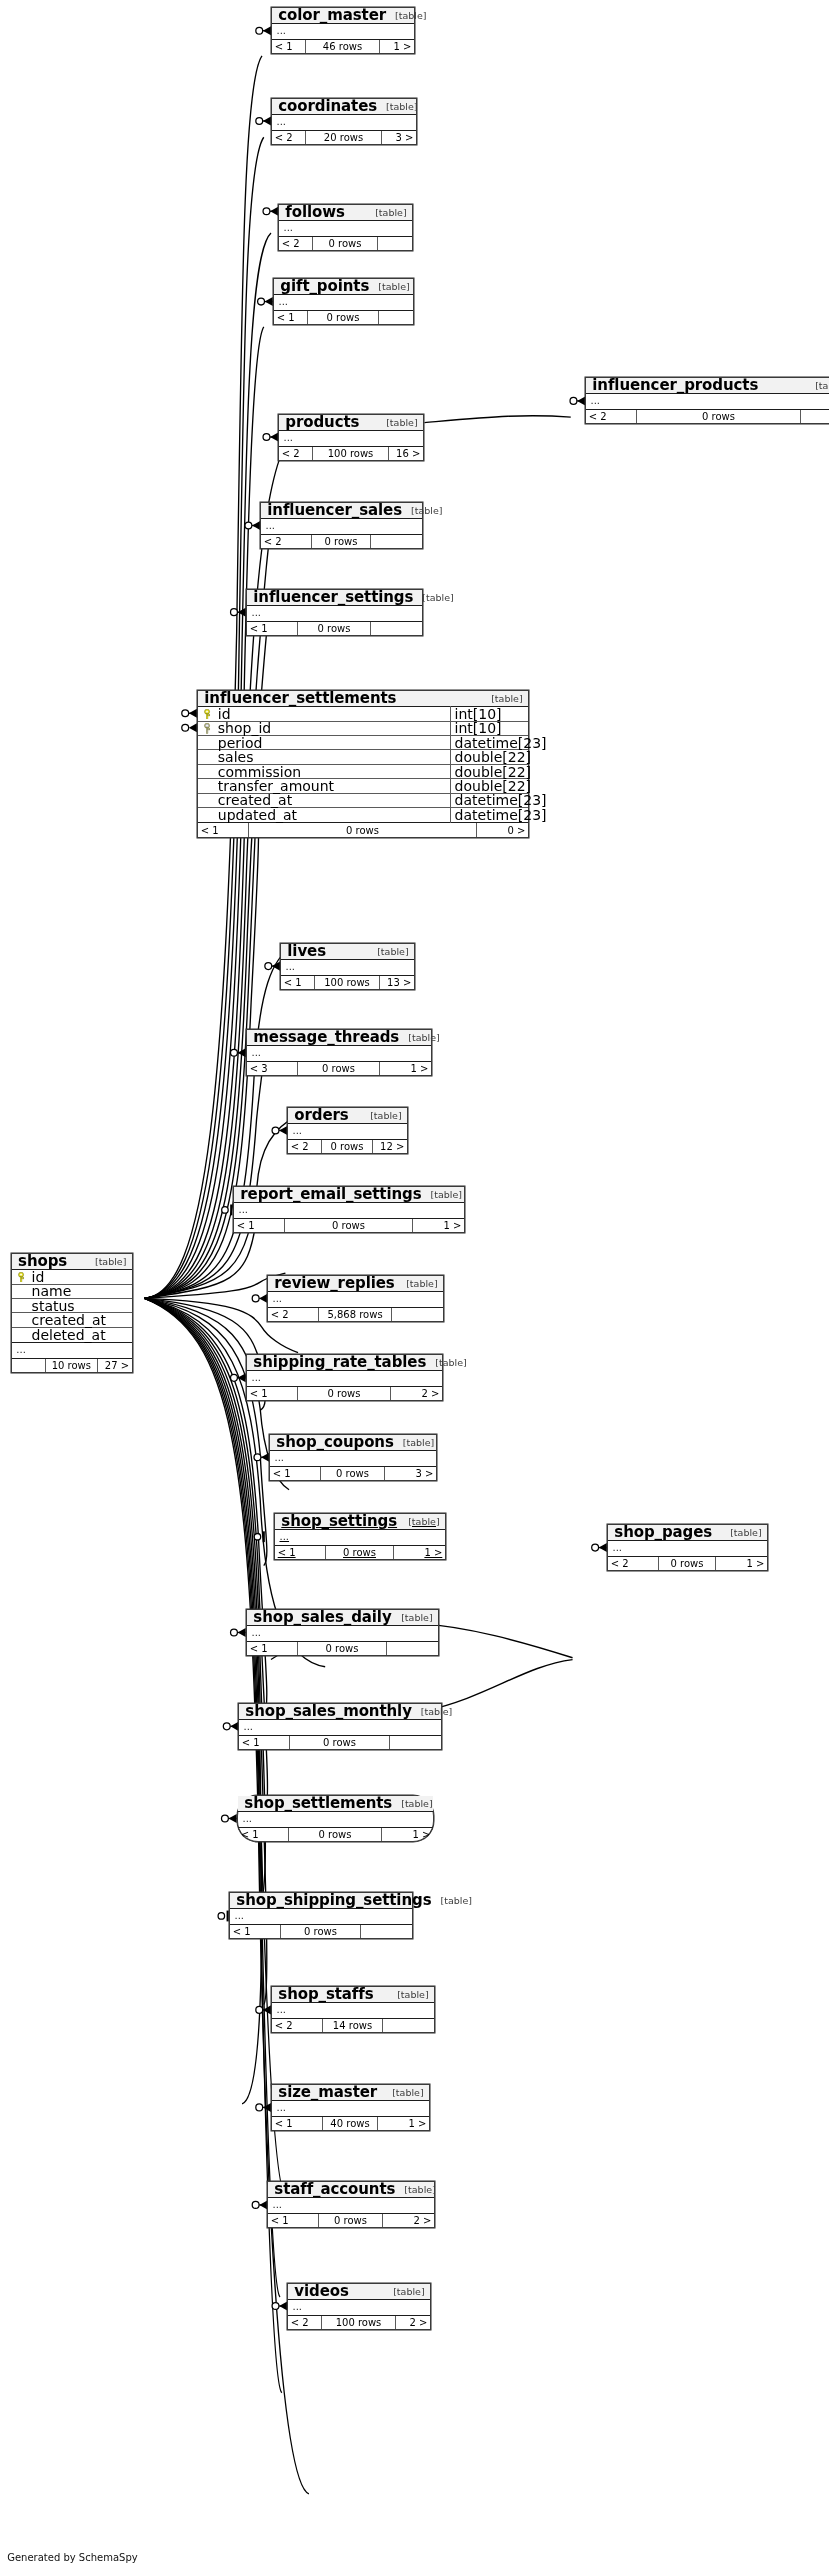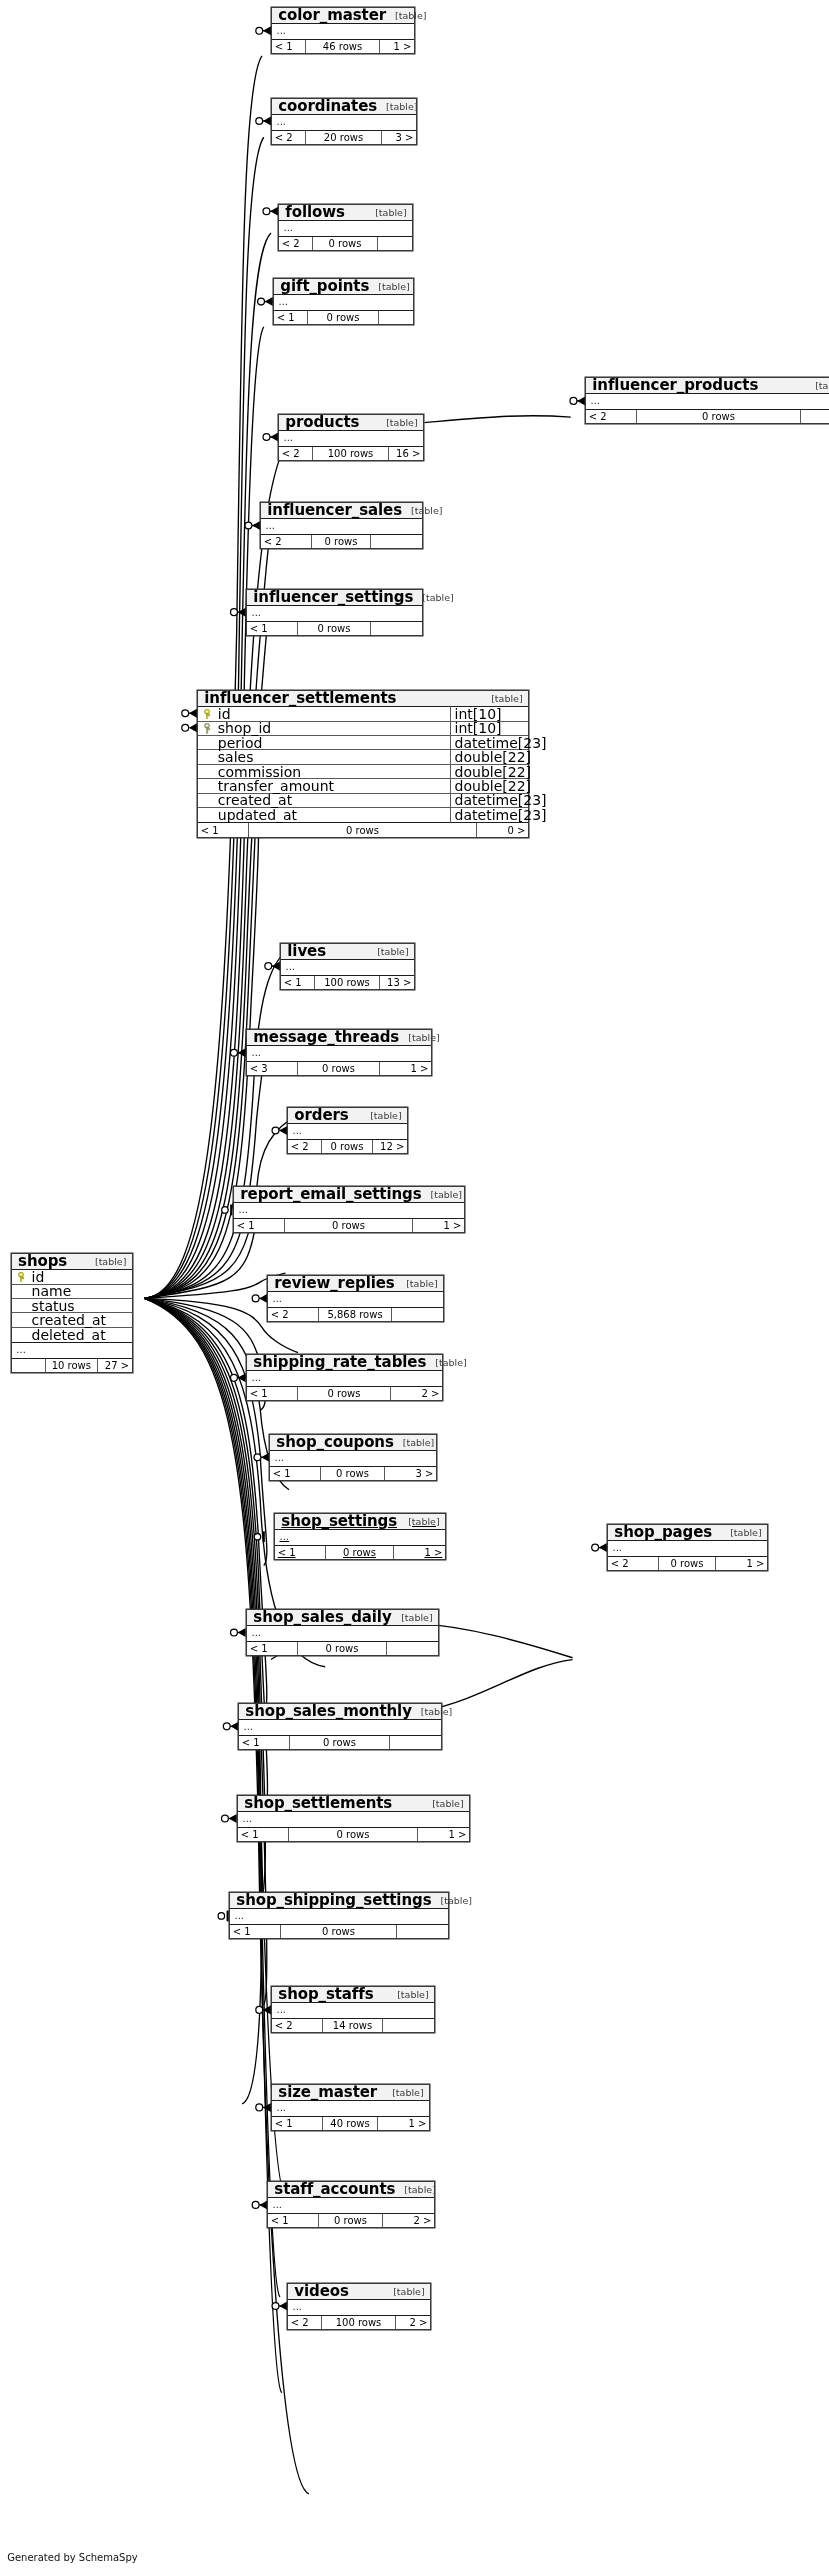--- a/index.html
+++ b/index.html
@@ -528,33 +528,33 @@
         <span class="tn-name">shop_sales_monthly</span>
         <span class="tn-tag">[table]</span>
       </div>
       <div class="tn-ellipsis">...</div>
       <div class="tn-foot">
         <div class="f-left" style="flex:0 0 51px">&lt; 1</div>
         <div class="f-mid">0 rows</div>
         <div class="f-right" style="flex:0 0 51px"></div>
       </div>
     </div>
-    <div class="table-node" style="left: 237px; top: 1795px; width: 233px;">
+    <div class="table-node" style="left: 237px; top: 1795px; width: 197px; border-radius: 21px;">
       <div class="tn-title">
         <span class="tn-name">shop_settlements</span>
         <span class="tn-tag">[table]</span>
       </div>
       <div class="tn-ellipsis">...</div>
       <div class="tn-foot">
         <div class="f-left" style="flex:0 0 51px">&lt; 1</div>
         <div class="f-mid">0 rows</div>
         <div class="f-right" style="flex:0 0 51px">1 &gt;</div>
       </div>
     </div>
-    <div class="table-node" style="left: 229px; top: 1892px; width: 220px;">
+    <div class="table-node" style="left: 229px; top: 1892px; width: 184px;">
       <div class="tn-title">
         <span class="tn-name">shop_shipping_settings</span>
         <span class="tn-tag">[table]</span>
       </div>
       <div class="tn-ellipsis">...</div>
       <div class="tn-foot">
         <div class="f-left" style="flex:0 0 51px">&lt; 1</div>
         <div class="f-mid">0 rows</div>
         <div class="f-right" style="flex:0 0 51px"></div>
       </div>

